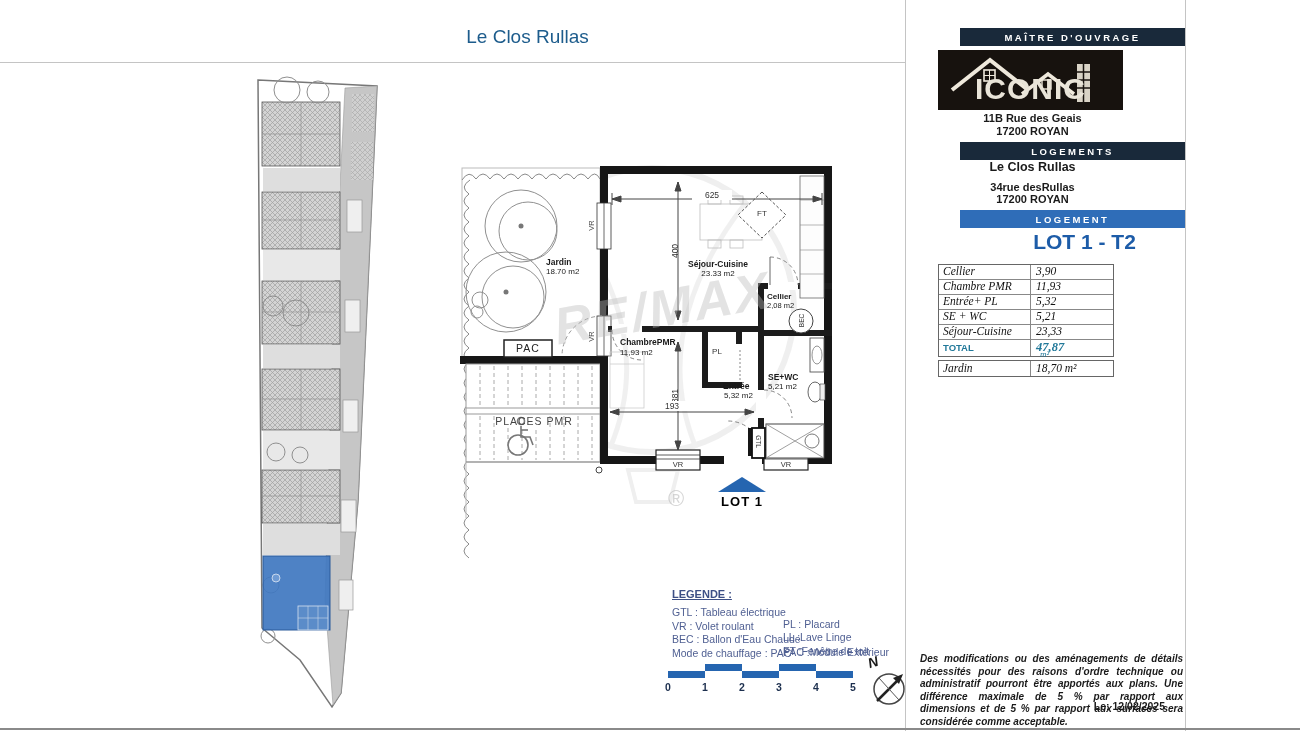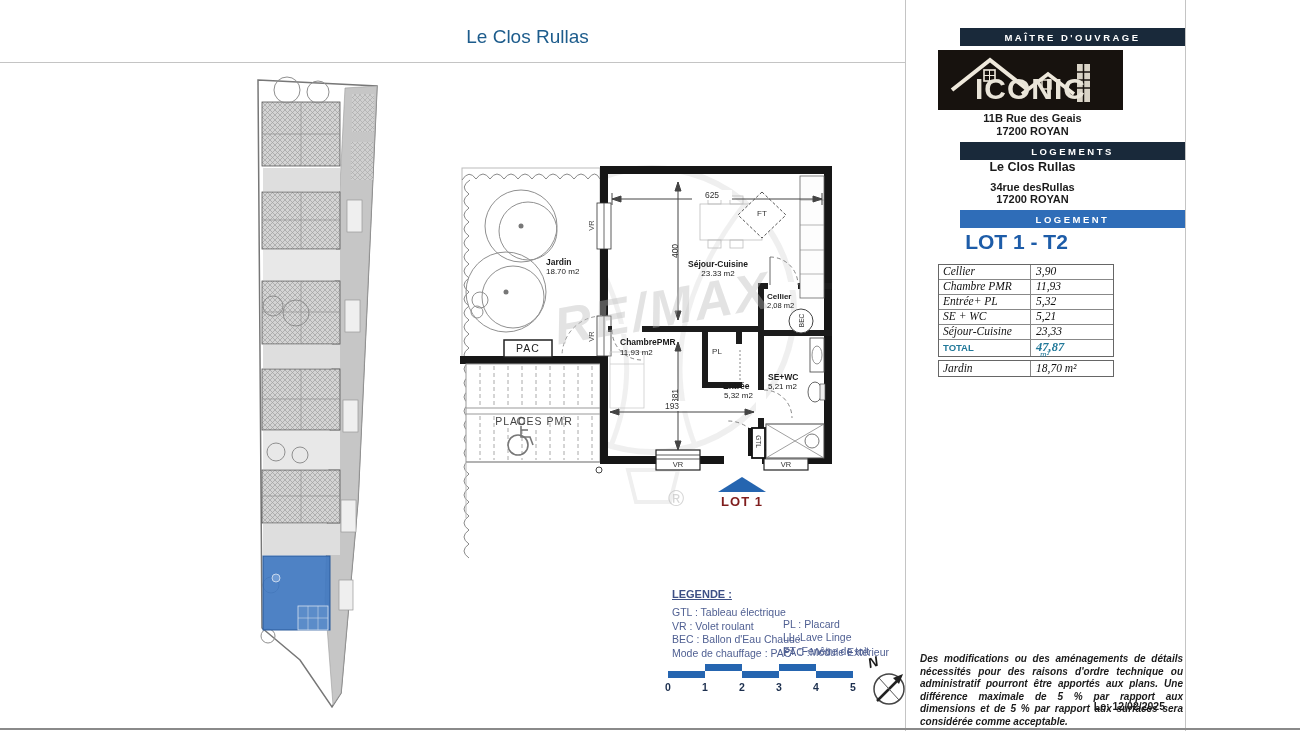--- a/index.html
+++ b/index.html
@@ -314,21 +314,21 @@
   <div class="t c rot" style="left:576px;top:221px;width:30px;font-size:7.5px;color:#444;">VR</div>
   <div class="t c rot" style="left:576px;top:332px;width:30px;font-size:7.5px;color:#444;">VR</div>
   <div class="t c" style="left:664px;top:460px;width:28px;font-size:7.5px;color:#333;">VR</div>
   <div class="t c" style="left:772px;top:460px;width:28px;font-size:7.5px;color:#333;">VR</div>
 
   <div class="t c" style="left:692px;top:190px;width:40px;font-size:8.5px;background:#fff;color:#333;">625</div>
   <div class="t c rot" style="left:660px;top:246px;width:30px;font-size:8.5px;color:#333;">400</div>
   <div class="t c rot" style="left:660px;top:391px;width:30px;font-size:8.5px;color:#333;">381</div>
   <div class="t c" style="left:652px;top:401px;width:40px;font-size:8.5px;background:#fff;color:#333;">193</div>
 
-  <div class="t c" style="left:706px;top:494px;width:72px;font-size:13px;font-weight:600;letter-spacing:1px;color:#7f1d1d;">LOT 1</div>
+  <div class="t c" style="left:706px;top:494px;width:72px;font-size:13px;font-weight:600;letter-spacing:1px;color:#000000;">LOT 1</div>
 
   <div class="t b" style="left:672px;top:588px;font-size:11px;color:#3d4f85;text-decoration:underline;">LEGENDE :</div>
   <div class="legend-item" style="left:672px;top:606px;">GTL : Tableau électrique</div>
   <div class="legend-item" style="left:672px;top:620px;">VR : Volet roulant</div>
   <div class="legend-item" style="left:672px;top:633px;">BEC : Ballon d'Eau Chaude</div>
   <div class="legend-item" style="left:672px;top:647px;">Mode de chauffage : PAC</div>
   <div class="legend-item" style="left:783px;top:628px;margin-top:18px;">PAC :Module Extérieur</div>
   <div class="legend-item" style="left:783px;top:618px;">PL : Placard</div>
   <div class="legend-item" style="left:783px;top:631px;">LL :Lave Linge</div>
   <div class="legend-item" style="left:783px;top:645px;">FT :Fenêtre de toit</div>
@@ -369,21 +369,21 @@
 
   <div class="t c" style="left:920px;top:112px;width:225px;font-size:11px;font-weight:600;">11B Rue des Geais</div>
   <div class="t c" style="left:920px;top:125px;width:225px;font-size:11px;font-weight:600;">17200 ROYAN</div>
 
   <div class="bar" style="top:142px;background:#19293a;">LOGEMENTS</div>
   <div class="t c b" style="left:920px;top:160px;width:225px;font-size:12.5px;">Le Clos Rullas</div>
   <div class="t c" style="left:920px;top:181px;width:225px;font-size:11px;font-weight:600;">34rue desRullas</div>
   <div class="t c" style="left:920px;top:193px;width:225px;font-size:11px;font-weight:600;">17200 ROYAN</div>
 
   <div class="bar" style="top:210px;background:#2f6db8;">LOGEMENT</div>
-  <div class="t c" style="left:904px;top:230px;width:225px;font-size:21px;font-weight:600;color:#1d5ca8;">LOT 1 - T2</div>
+  <div class="t c" style="left:972px;top:230px;width:225px;font-size:21px;font-weight:600;color:#1d5ca8;">LOT 1 - T2</div>
 
   <div class="atable" style="top:264px;">
     <div class="arow">
       <div class="alabel">Cellier</div>
       <div class="avalue">3,90</div>
     </div>
     <div class="arow">
       <div class="alabel">Chambre PMR</div>
       <div class="avalue">11,93</div>
     </div>

